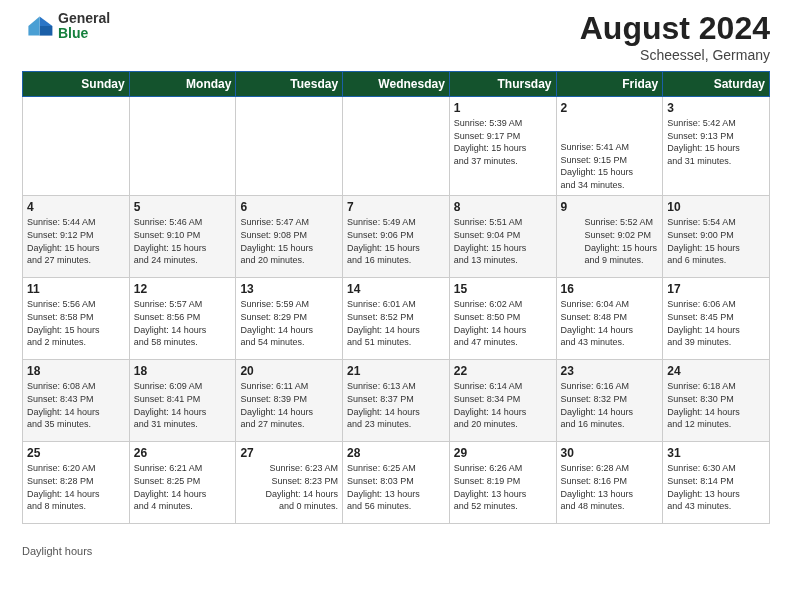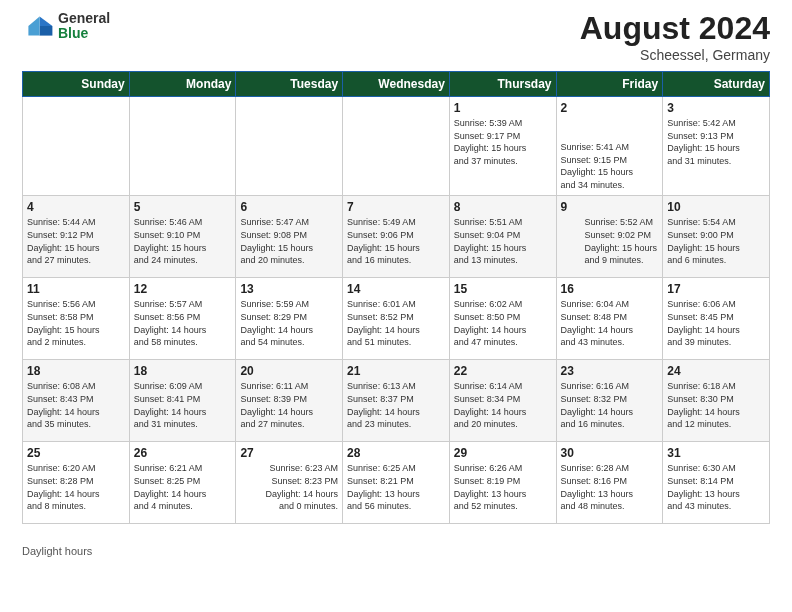--- a/index.html
+++ b/index.html
@@ -336,21 +336,21 @@
           <td>
             <div class="day-num">27</div>
             <div class="day-info" style="white-space: pre-line; text-align: right;">Sunrise: 6:23 AM
 Sunset: 8:23 PM
 Daylight: 14 hours
 and 0 minutes.</div>
           </td>
           <td>
             <div class="day-num">28</div>
             <div class="day-info" style="white-space: pre-line;">Sunrise: 6:25 AM
-Sunset: 8:21 PM
+Sunset: 8:03 PM
 Daylight: 13 hours
 and 56 minutes.</div>
           </td>
           <td>
             <div class="day-num">29</div>
             <div class="day-info" style="white-space: pre-line;">Sunrise: 6:26 AM
 Sunset: 8:19 PM
 Daylight: 13 hours
 and 52 minutes.</div>
           </td>

